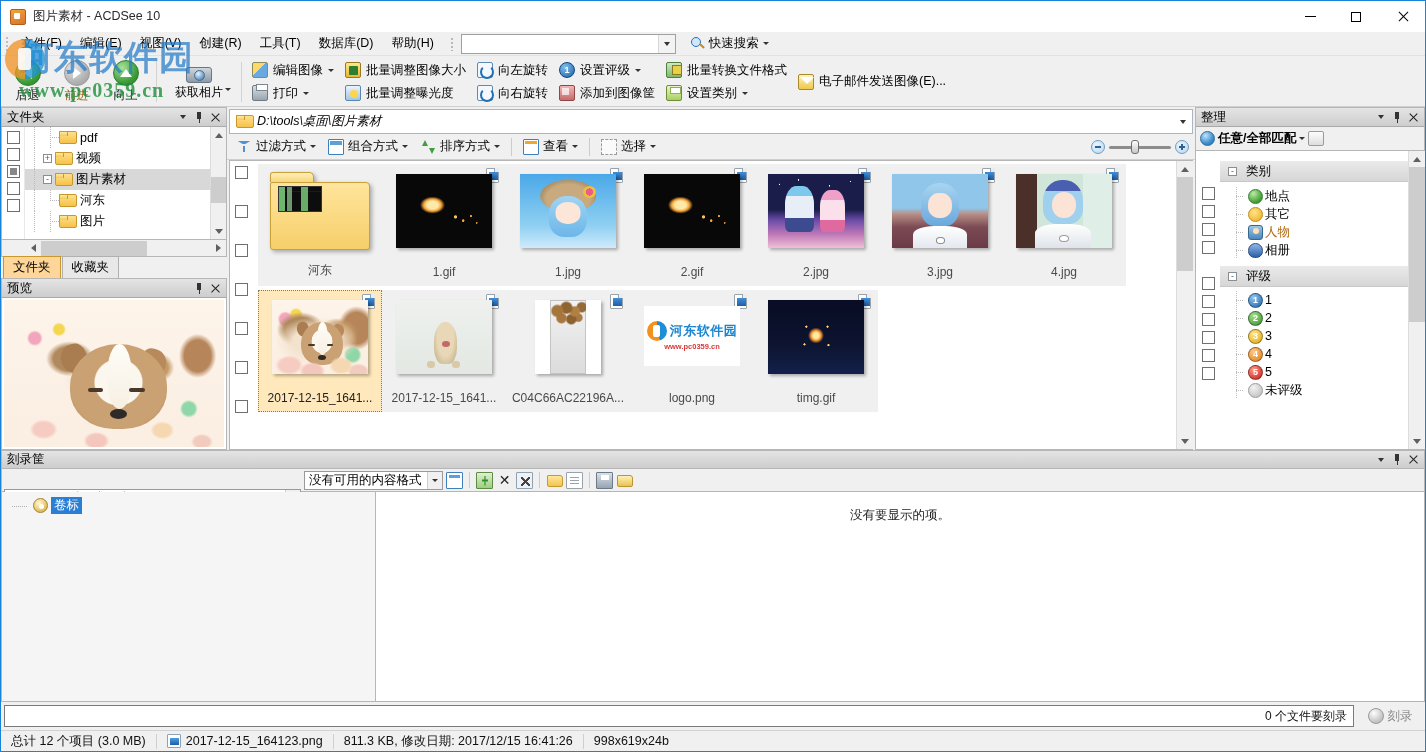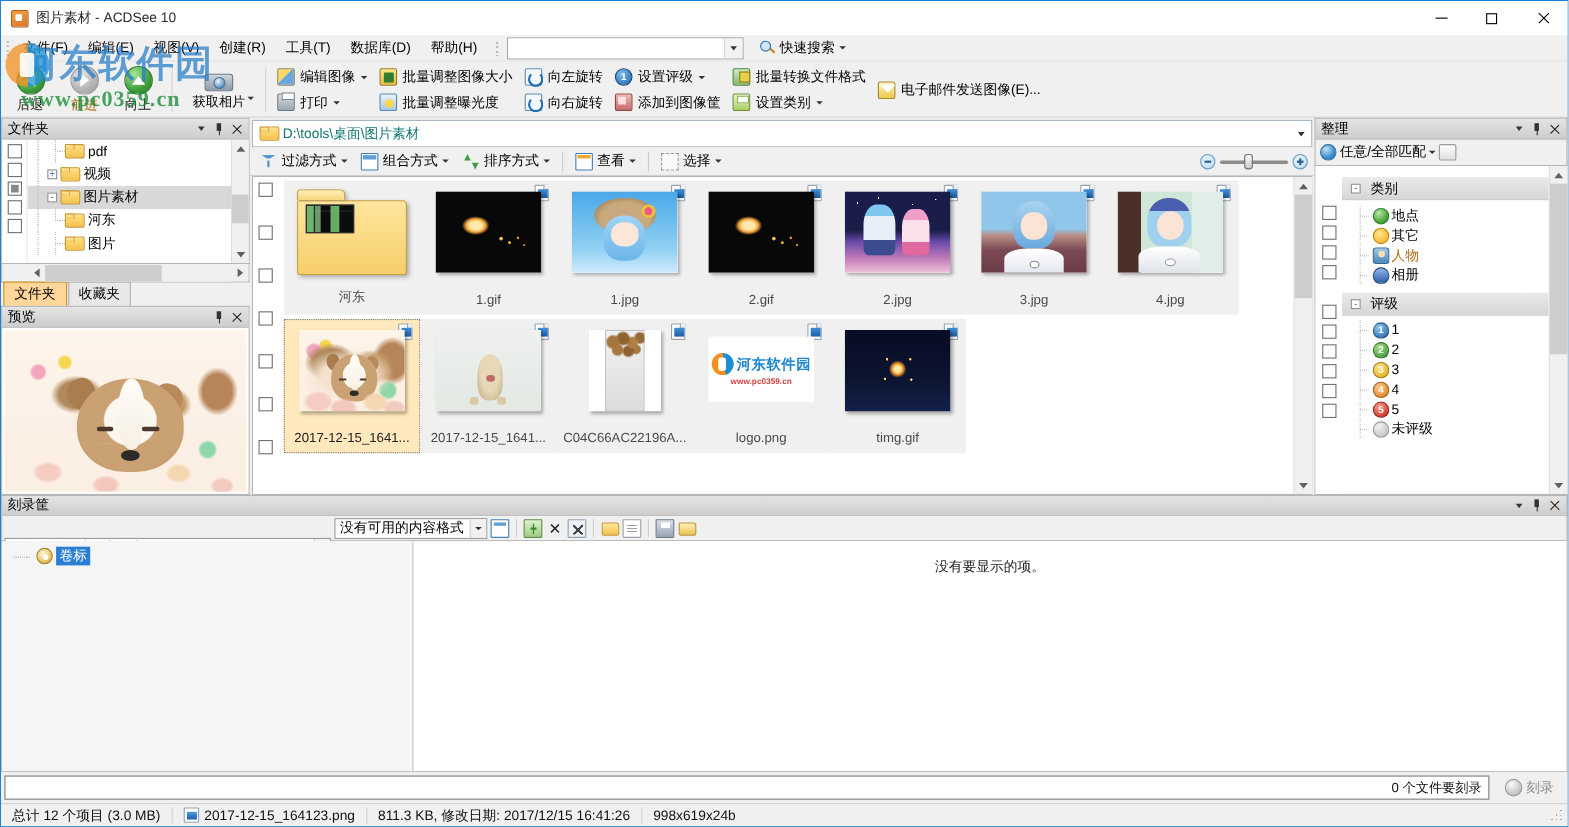--- a/index.html
+++ b/index.html
@@ -333,21 +333,21 @@
       radial-gradient(ellipse 11px 8px at 90% 88%, #f2cbbf 0 70%, rgba(242,203,191,0) 100%);
   }
 
   
   .center-col{ flex:1 1 auto; display:flex; flex-direction:column; min-width:0; background:#f0f0f0;}
   .addr-bar{
     height:25px;flex:0 0 25px;margin:2px 2px 0 2px;
     background:#fff;border:1px solid #aab6c2;display:flex;align-items:center;
   }
   .addr-bar .folder-ic{ margin-left:6px; }
-  .addr-text{ font-size:12.5px;color:#0f766e; flex:1;}
+  .addr-text{ font-size:12.5px;color:#000000; flex:1;font-style:italic;}
   .addr-dd{ width:18px;height:23px;display:flex;align-items:center;justify-content:center; }
   .ctrl-bar{
     height:26px;flex:0 0 26px;display:flex;align-items:center;padding-left:3px;background:#f0f0f0;
     border-bottom:1px solid #cfcfcf;
   }
   .cb-item{ display:flex;align-items:center;gap:4px;padding:3px 5px;cursor:default;font-size:12.5px;
             border:1px solid transparent;border-radius:2px;white-space:nowrap;}
   .cb-sep{ width:1px;height:18px;background:#cccccc;margin:0 5px; }
   .ic-filter{ position:relative; }
   .ic-filter::before{
@@ -604,21 +604,21 @@
 
   .thumb-scroll{
     width:16px;flex:0 0 16px;background:#f0f0f0;border-left:1px solid #dcdcdc;
     display:flex;flex-direction:column;
   }
 
   
   .right-col{ width:230px;flex:0 0 230px;display:flex;flex-direction:column;background:#f0f0f0; }
   .org-toolbar{
     height:24px;flex:0 0 24px;display:flex;align-items:center;gap:3px;padding-left:4px;
-    background:#f0f0f0;border:1px solid #b6b6b6;border-top:none;
+    background:#f0f0f0;border:1px solid #b6b6b6;border-top:none;font-weight:bold;
   }
   .ic-globe{
     width:15px;height:15px;border-radius:50%;
     background:radial-gradient(circle at 35% 28%, #bfe4fa, #3f8fd0 60%, #1f6aa8);
     border:1px solid #2c6d9e;
   }
   .org-tb-label{ font-size:12.5px;cursor:default; }
   .ic-newcat{
     width:16px;height:15px;background:linear-gradient(#fdfdfd,#dedede);
     border:1px solid #9a9a9a;border-radius:2px;position:relative;cursor:default;

